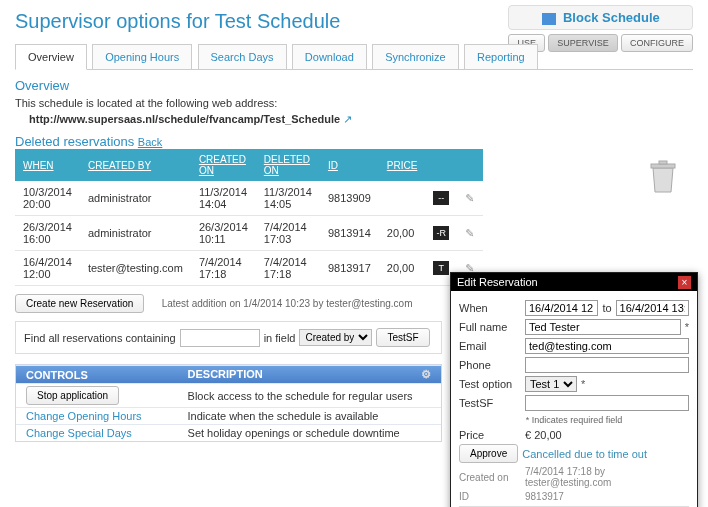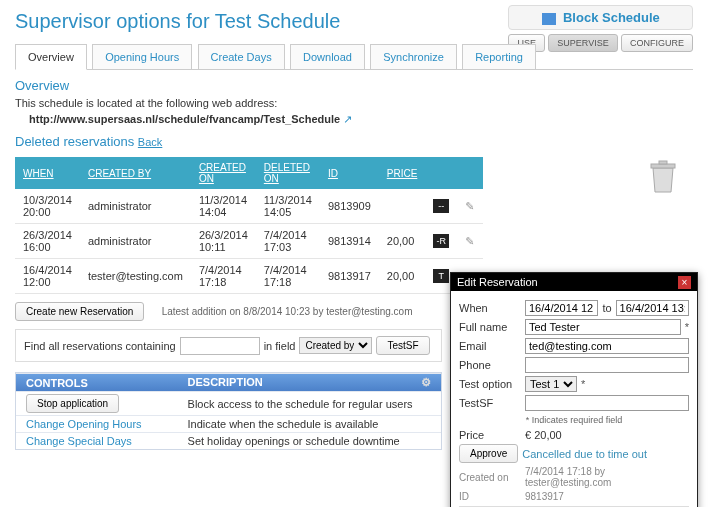--- a/index.html
+++ b/index.html
@@ -18,21 +18,21 @@
 .tabs { border-bottom: 1px solid #ccc; margin: 0 15px 8px; }
 .tabs .tab { display: inline-block; padding: 6px 12px; border: 1px solid #ccc; border-bottom: none; margin-right: 2px; background: #fafafa; font-size: 11px; color: #2d8fc4; cursor: pointer; position: relative; top: 1px; }
 .tabs .tab.active { background: #fff; color: #333; border-bottom: 1px solid #fff; }
 
 .content { padding: 0 15px; }
 .section-head { color: #2d8fc4; font-size: 13px; margin: 4px 0; }
 .addr { font-size: 11px; margin: 2px 0 4px; }
 .addr b { margin-left: 14px; }
 .link-icon { color: #2d8fc4; }
 
-.deleted-head { color: #2d8fc4; font-size: 13px; margin: 8px 0 8px; }
+.deleted-head { color: #2d8fc4; font-size: 13px; margin: 8px 0 0; }
 .back { color: #2d8fc4; text-decoration: underline; font-size: 11px; }
 
 .trash { position: absolute; right: 30px; top: 160px; width: 30px; height: 34px; }
 .trash svg { width: 100%; height: 100%; }
 
 table.del { width: 63%; border-collapse: collapse; font-size: 11px; }
 table.del th { background: #3ca7c4; color: #fff; text-align: left; padding: 5px 8px; font-weight: normal; text-decoration: underline; font-size: 10px; }
 table.del td { padding: 5px 8px; border-bottom: 1px solid #e5e5e5; }
 .badge { display: inline-block; width: 16px; height: 14px; background: #222; color: #fff; font-size: 9px; text-align: center; line-height: 14px; }
 .edit-ico { color: #999; cursor: pointer; }
@@ -83,21 +83,21 @@
   </div>
 </div>
 
 <div class="header">
   <h1 class="title">Supervisor options for Test Schedule</h1>
 </div>
 
 <div class="tabs">
   <span class="tab active">Overview</span>
   <span class="tab">Opening Hours</span>
-  <span class="tab">Create Days</span>
+  <span class="tab">Search Days</span>
   <span class="tab">Download</span>
   <span class="tab">Synchronize</span>
   <span class="tab">Reporting</span>
 </div>
 
 <div class="content">
   <div class="section-head">Overview</div>
   <div class="addr">This schedule is located at the following web address:</div>
   <div class="addr"><b>http://www.supersaas.nl/schedule/fvancamp/Test_Schedule</b> <span class="link-icon">↗</span></div>
 
@@ -156,21 +156,21 @@
           <td>9813917</td>
           <td>20,00</td>
           <td><span class="badge">T</span></td>
           <td><span class="edit-ico">✎</span></td>
         </tr>
       </tbody>
   </table>
 
   <div class="create-row">
     <button class="btn">Create new Reservation</button>
-    <span class="latest">Latest addition on 8/8/2014 10:23 by tester@testing.com</span>
+    <span class="latest">Latest addition on 1/4/2014 10:23 by tester@testing.com</span>
   </div>
 
   <div class="search-row">
     <span>Find all reservations containing</span>
     <input type="text" style="">
     <span>in field</span>
     <select><option>Created by</option></select>
     <button class="btn">TestSF</button>
   </div>
 

